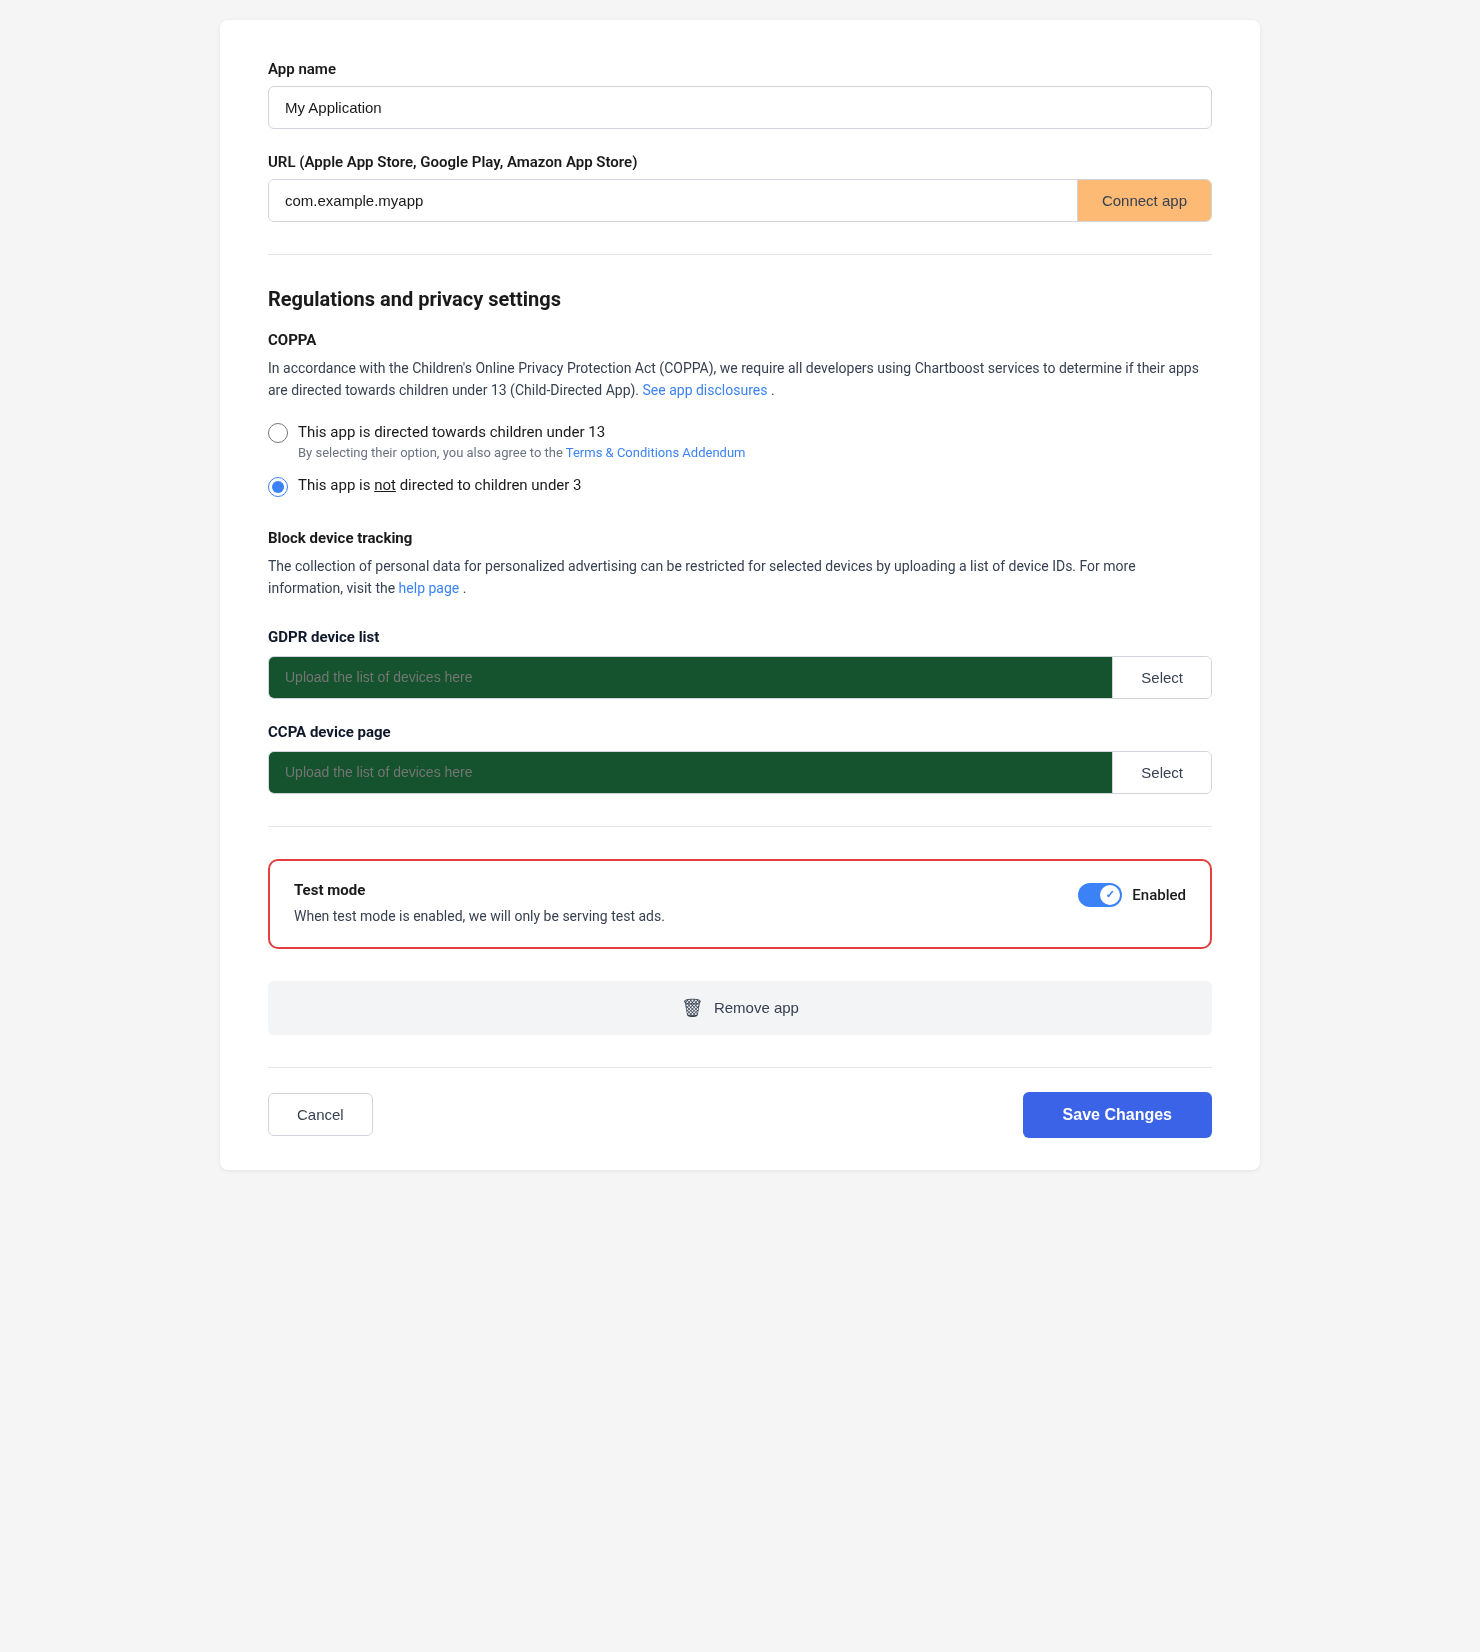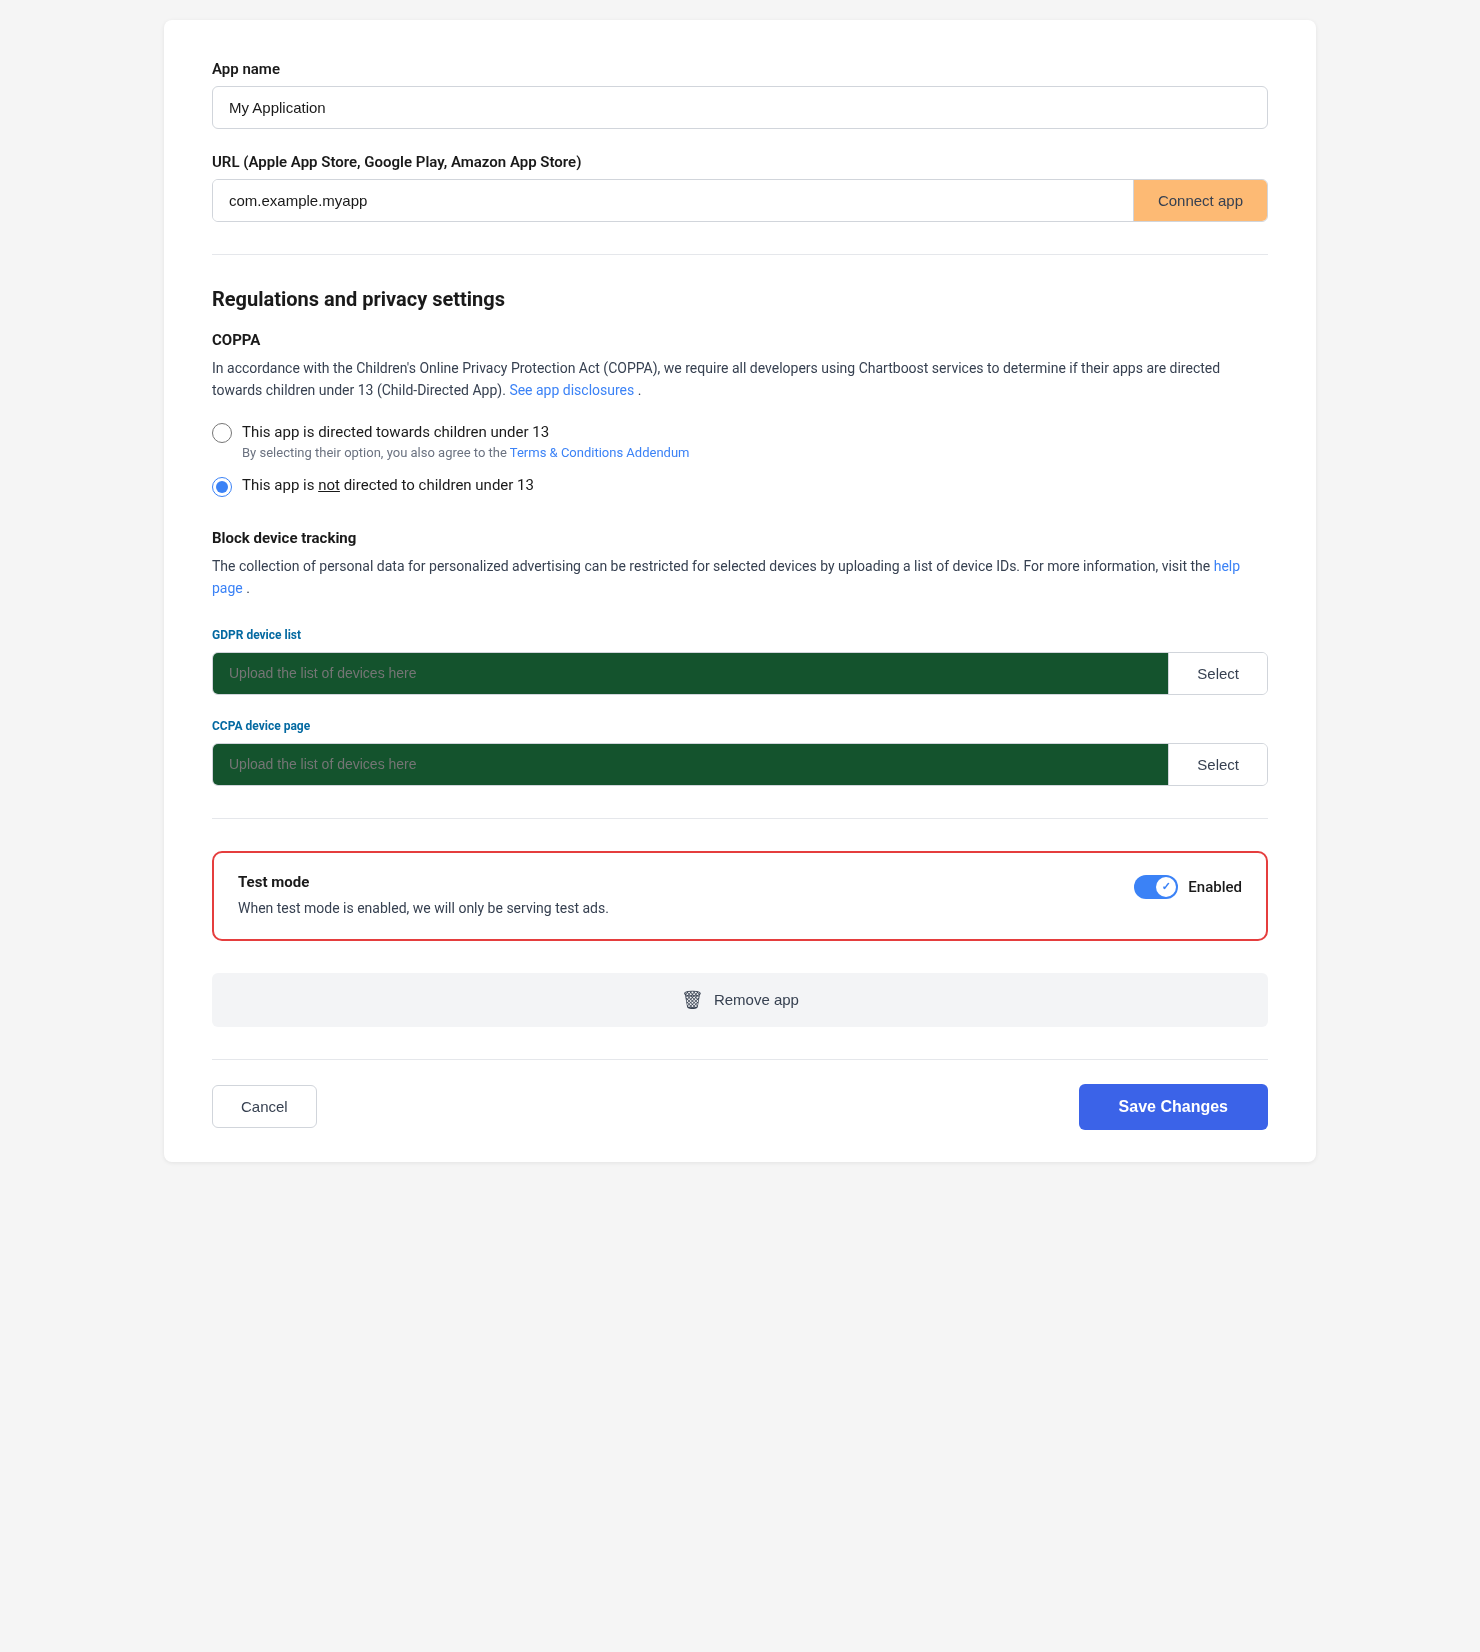--- a/index.html
+++ b/index.html
@@ -12,21 +12,21 @@
       font-family: -apple-system, BlinkMacSystemFont, 'Segoe UI', Roboto, Helvetica, Arial, sans-serif;
       background: #f5f5f5;
       display: flex;
       justify-content: center;
       align-items: flex-start;
       min-height: 100vh;
       padding: 20px;
     }
 
     .page-container {
-      width: 1152px;
+      width: 1040px;
       background: #fff;
       border-radius: 8px;
       padding: 40px 48px 0 48px;
       box-shadow: 0 1px 4px rgba(0,0,0,0.08);
     }
 
     .field-group {
       margin-bottom: 24px;
     }
 
@@ -150,23 +150,23 @@
 
     .block-tracking-section {
       margin-bottom: 28px;
     }
 
     .device-list-section {
       margin-bottom: 24px;
     }
 
     .device-list-label {
-      font-size: 12px;
+      font-size: 15px;
       font-weight: 700;
-      color: #0369a1;
+      color: #0f172a;
       margin-bottom: 10px;
     }
 
     .device-input-wrapper {
       display: flex;
       border: 1.5px solid #d1d5db;
       border-radius: 6px;
       overflow: hidden;
     }
 
@@ -360,21 +360,21 @@
             <div class="radio-sublabel">
               <span>By selecting their option, you also agree to the </span>
               <a href="#" class="link">Terms &amp; Conditions Addendum</a>
             </div>
           </div>
         </div>
 
         <div class="radio-option">
           <input type="radio" class="radio-input" name="coppa" id="coppa-no" checked="" style="">
           <label for="coppa-no" class="radio-label">
-            <span>This app is </span><u>not</u><span> directed to children under 13</span>
+            <span>This app is </span><u>not</u><span> directed to children under 3</span>
           </label>
         </div>
       </div>
     </div>
 
     <div class="block-tracking-section">
       <div class="subsection-title">Block device tracking</div>
       <p class="description-text">
         <span>The collection of personal data for personalized advertising can be restricted for selected devices by uploading a list of device IDs. For more information, visit the </span>
         <a href="#" class="link">help page</a>

